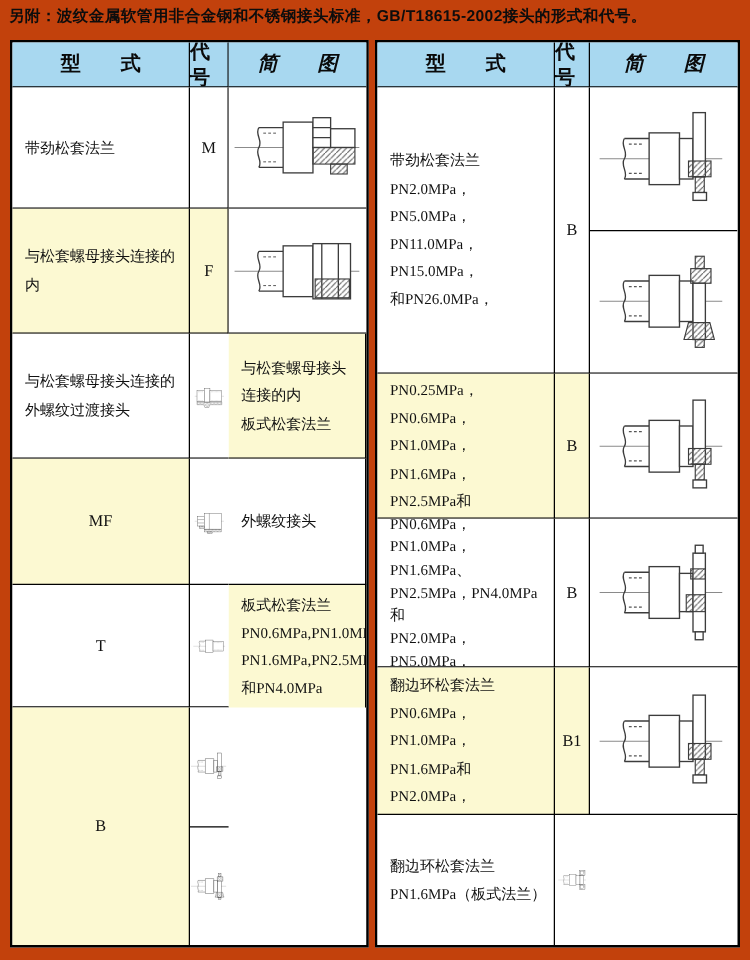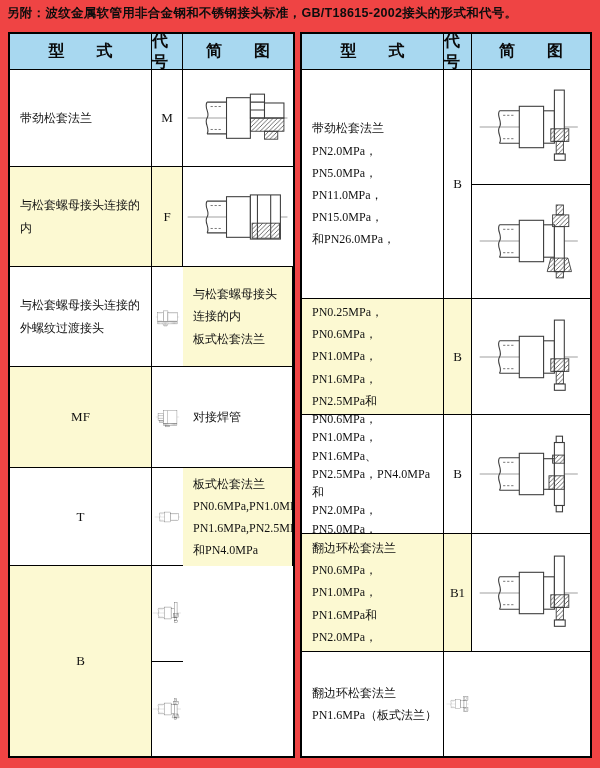--- a/index.html
+++ b/index.html
@@ -1,27 +1,27 @@
 <!DOCTYPE html>
 <html><head>
 <meta charset="utf-8">
 <style>
   html,body{margin:0;padding:0;background:#fff;}
-  #screen{position:relative;width:600px;height:768px;background:#ef4444;overflow:hidden;
+  #screen{position:relative;width:600px;height:768px;background:#c2410c;overflow:hidden;
           font-family:"Liberation Serif","DejaVu Serif",serif;color:#111;}
   .title{position:absolute;left:7px;top:5px;width:586px;font-family:"Liberation Sans","DejaVu Sans",sans-serif;
          font-weight:bold;font-size:12.5px;letter-spacing:0.3px;color:#0d0d0d;}
   .tbl{position:absolute;top:32px;display:grid;border:2px solid #000;background:#fff;box-sizing:border-box;}
   #tblL{left:8px;width:287px;grid-template-columns:142px 31px 1fr;
         grid-template-rows:36px 97px 100px 100px 101px 98px 190px;}
   #tblR{left:300px;width:292px;grid-template-columns:142px 28px 1fr;
         grid-template-rows:36px 229px 116px 119px 118px 104px;}
   .c{border-right:1px solid #000;border-bottom:1px solid #000;box-sizing:border-box;
      display:flex;align-items:center;overflow:hidden;background:#fff;}
-  .nr{border-right:none;}
+  .nr{border-right:none;font-style:italic;}
   .nb{border-bottom:none;}
   .h{justify-content:center;background:#a8d8f0;font-size:16px;font-weight:600;
      font-family:"Liberation Sans","DejaVu Sans",sans-serif;color:#0a0a0a;}
   .t{padding:4px 4px 4px 10px;font-size:12px;line-height:1.85;white-space:pre-line;}
   .tight{line-height:1.52;}
   .k{justify-content:center;font-size:13px;}
   .d{justify-content:center;padding:2px;}
   .hl{background:#fcf9d2;}
   .dsplit{flex-direction:column;align-items:stretch;padding:0;}
   .dhalf{flex:1;display:flex;align-items:center;justify-content:center;overflow:hidden;}
@@ -108,21 +108,21 @@
         <rect class="pp" x="18" y="28" width="24" height="34"></rect>
         <path class="pl" d="M18 39 H42 M18 51 H42"></path>
         <rect class="pp" x="42" y="17" width="60" height="56"></rect>
         <path class="pl" d="M60 17 V73"></path>
         <rect class="hh" x="24" y="62" width="18" height="9"></rect>
         <rect class="hh" x="42" y="73" width="60" height="10"></rect>
         <rect class="hh" x="52" y="83" width="18" height="6"></rect>
       </svg>
     </div>
 
-    <div class="c t">对接焊管</div>
+    <div class="c t">外螺纹接头</div>
     <div class="c k">T</div>
     <div class="c d nr">
       <svg class="diag" viewBox="0 0 120 90">
         <line class="cl" x1="3" y1="45" x2="116" y2="45"></line>
         <path class="pl" d="M25 27 C21 33 29 39 25 45 C21 51 29 57 25 63"></path>
         <path class="pl" d="M25 27 H47 M25 63 H47"></path>
           <path class="dash" d="M29 31 H42 M29 59 H42"></path>
         <rect class="pp" x="47" y="23" width="26" height="44"></rect>
         <rect class="pp" x="73" y="28" width="36" height="34"></rect>
         <path class="dash" d="M78 32 H104 M78 58 H104"></path>

